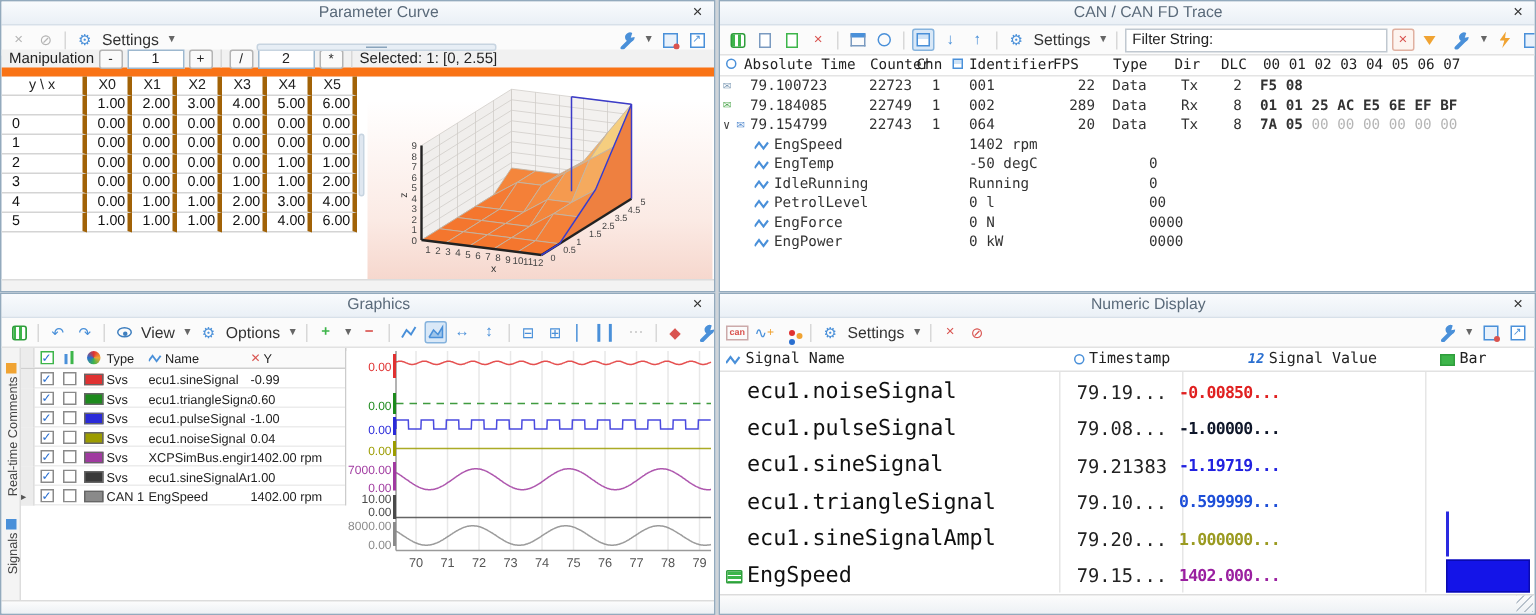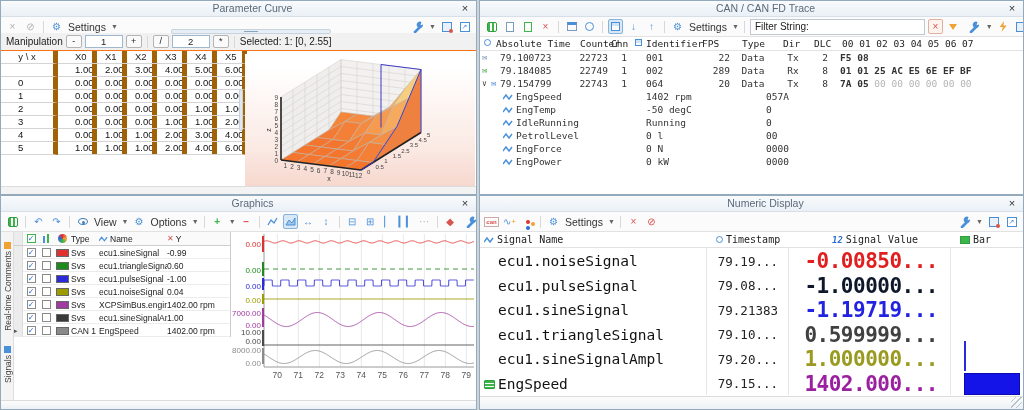--- a/index.html
+++ b/index.html
@@ -32,27 +32,27 @@
   .eyei::after{content:"";position:absolute;left:3px;top:1.5px;width:3px;height:3px;background:#3f7fbf;border-radius:50%;}
   .wheel{width:9px;height:9px;border-radius:50%;background:conic-gradient(#e03131,#f0a332,#3db54a,#2a6fd0,#e03131);flex:none;}
   svg.zz{display:block;}
   
   .cb{width:9px;height:9px;border:1px solid #8a8a8a;background:#fff;font-size:8px;line-height:8px;text-align:center;color:#2a6fd0;flex:none;}
   .cb.g{border-color:#3db54a;}
   
   .pc{left:0;top:0;width:477px;height:195px;}
   .handle{position:absolute;left:170px;top:28px;width:160px;height:5px;background:#e7eef5;border:1px solid #c7d4e0;border-radius:2px;z-index:5;}
   .handle::after{content:"";position:absolute;left:72px;top:1px;width:14px;height:1px;background:#8aa4bc;}
-  .manip{position:absolute;left:0;top:32px;width:477px;height:18px;background:#f1f1f1;border-bottom:1px solid #f97316;
+  .manip{position:absolute;left:0;top:32px;width:477px;height:18px;background:#f1f1f1;border-bottom:6px solid #f97316;
          display:flex;align-items:center;gap:3px;padding:0 5px;font-size:10px;color:#222;}
   .mbtn{width:16px;height:13px;background:#fafafa;border:1px solid #b4b4b4;font-size:9px;line-height:11px;text-align:center;border-radius:2px;}
   .mfld{width:38px;height:13px;background:#fff;border:1px solid #9db8cf;font-size:9.5px;line-height:12px;text-align:center;}
   .ptab{position:absolute;left:0;top:50px;width:237px;font-size:9.5px;color:#111;}
   .prow{display:grid;grid-template-columns:57px repeat(6,30px);height:13px;line-height:12px;}
-  .prow>div{border-right:5px solid #a16207;border-bottom:1px solid #d4d4d4;padding:0 17px;text-align:right;overflow:hidden;}
+  .prow>div{border-right:3px solid #a16207;border-bottom:1px solid #d4d4d4;padding:0 7px;text-align:right;overflow:hidden;}
   .prow>div:first-child{text-align:left;}
   .prow.h>div{text-align:center;color:#222;}
   .vsplit{position:absolute;left:238px;top:88px;width:4px;height:42px;background:#dfe7f0;border:1px solid #c7d4e0;border-radius:2px;}
   .plot3d{position:absolute;left:244px;top:53px;width:230px;height:133px;background:linear-gradient(#ffffff 10%,#fbeae4 70%,#f6d7cd);}
   .pcstrip{position:absolute;left:0;bottom:0;width:475px;height:8px;background:#f3f3f3;border-top:1px solid #dcdcdc;}
   
   .tr{left:479px;top:0;width:545px;height:195px;}
   .filterbox{display:flex;align-items:center;height:16px;flex:1;max-width:190px;background:#fff;border:1px solid #c0c8d0;padding:0 4px;font-size:10px;color:#222;}
   .filterbox input{flex:1;border:0;outline:0;font:inherit;min-width:10px;}
   .xboxed{border:1px solid #e0b0a0;background:#fdf4ef;}
@@ -88,21 +88,21 @@
   
   .nd{left:479px;top:195px;width:545px;height:215px;}
   .nhdr{position:relative;height:16px;border-bottom:1px solid #e2e2e2;font:10px "DejaVu Sans Mono",monospace;color:#222;display:flex;align-items:center;}
   .nhdr .col{position:absolute;display:flex;gap:3px;align-items:center;}
   .badge12{color:#2a6fd0;font-weight:bold;font-style:italic;font-size:9px;}
   .bari{width:10px;height:8px;background:#3db54a;border:1px solid #2f9e3c;}
   .nrows{position:absolute;left:0;top:53px;right:0;}
   .nrow{display:grid;grid-template-columns:18px 204px 84px 156px 1fr;height:24.5px;align-items:center;font-family:"DejaVu Sans Mono",monospace;}
   .nrow .nm{font-size:14.5px;color:#111;overflow:hidden;}
   .nrow .ts{font-size:12.5px;color:#222;text-align:right;padding-right:8px;}
-  .nrow .val{font-size:21px;font-weight:bold;text-align:right;padding-right:4px;letter-spacing:-0.5px;}
+  .nrow .val{font-size:11px;font-weight:bold;padding-right:4px;letter-spacing:-0.5px;}
   .dots{position:relative;width:4px;height:4px;background:#e03131;border-radius:50%;margin-left:6px;
         box-shadow:5px 2px 0 #f0a332,0 6px 0 #2a6fd0;}
   .canic{width:11px;height:9px;background:#3db54a;border-radius:1px;margin-left:4px;
          background:linear-gradient(#3db54a 0 2px,#fff 2px 3px,#3db54a 3px 5px,#fff 5px 6px,#3db54a 6px 9px);border:1px solid #2f9e3c;}
   .vline{position:absolute;top:52px;bottom:14px;width:1px;background:#e6e6e6;}
   .barcell{position:relative;height:100%;}
   .barthin{position:absolute;left:22px;top:-6px;width:2px;height:30px;background:#2a2ae0;}
   .barfull{position:absolute;left:22px;top:1px;width:56px;height:22px;background:#1414e8;border:1px solid #0a0ab0;}
   .ndstrip{position:absolute;left:0;bottom:0;width:543px;height:13px;background:linear-gradient(#fcfcfc,#edf1f5);border-top:1px solid #dcdcdc;}
   .grip{position:absolute;right:1px;bottom:1px;width:11px;height:11px;
@@ -476,21 +476,20 @@
       <div>
 
       <div class="srow">
             <span class="sic">
               <svg class="zz" width="10" height="8" viewBox="0 0 10 8">
                 <polyline points="0,6 3,2 6,6 9,2" fill="none" stroke="#4a90d9" stroke-width="1.4"></polyline>
               </svg>
             </span>
             <span class="nm">EngSpeed</span>
             <span>1402 rpm</span>
-            <span>057A</span>
           </div>
           <div class="srow">
             <span class="sic dim">
               <svg class="zz" width="10" height="8" viewBox="0 0 10 8">
                 <polyline points="0,6 3,2 6,6 9,2" fill="none" stroke="#4a90d9" stroke-width="1.4"></polyline>
               </svg>
             </span>
             <span class="nm dim">EngTemp</span>
             <span class="dim">-50 degC</span>
             <span class="dim">0</span>
@@ -897,21 +896,21 @@
             
           </span>
         </div>
         <div class="nrow">
           <span>
             <span class="dots"></span>
             
           </span>
           <span class="nm">ecu1.triangleSignal</span>
           <span class="ts">79.10...</span>
-          <span class="val" style="color: #404040;">0.599999...</span>
+          <span class="val" style="color: #1d4ed8;">0.599999...</span>
           <span class="barcell">
             
             
           </span>
         </div>
         <div class="nrow">
           <span>
             <span class="dots"></span>
             
           </span>

